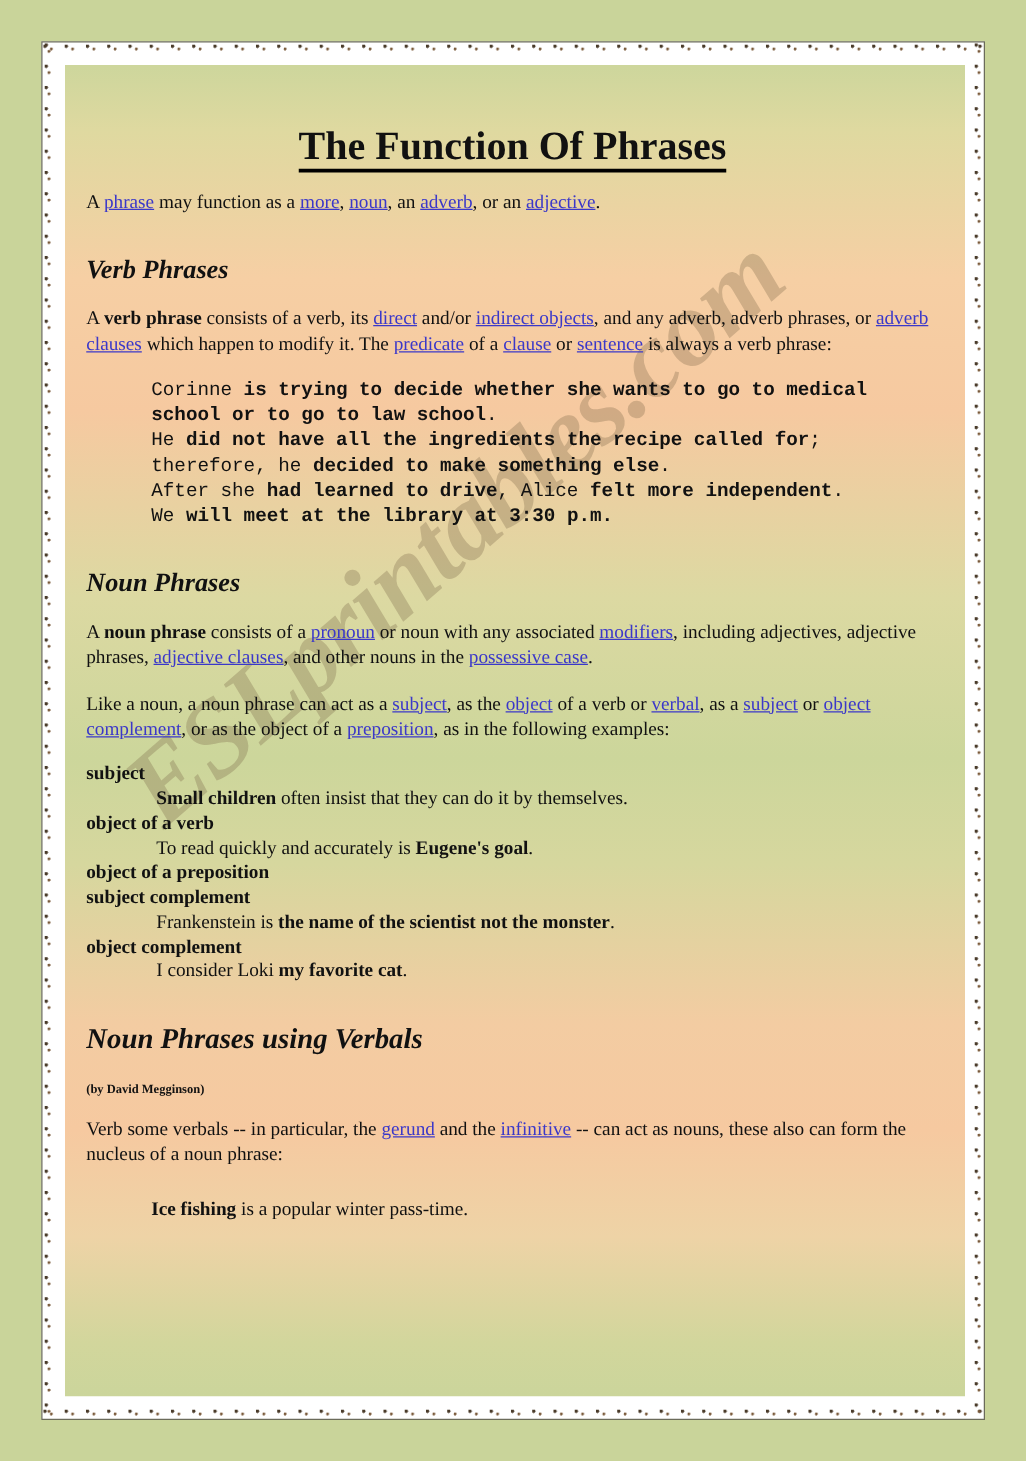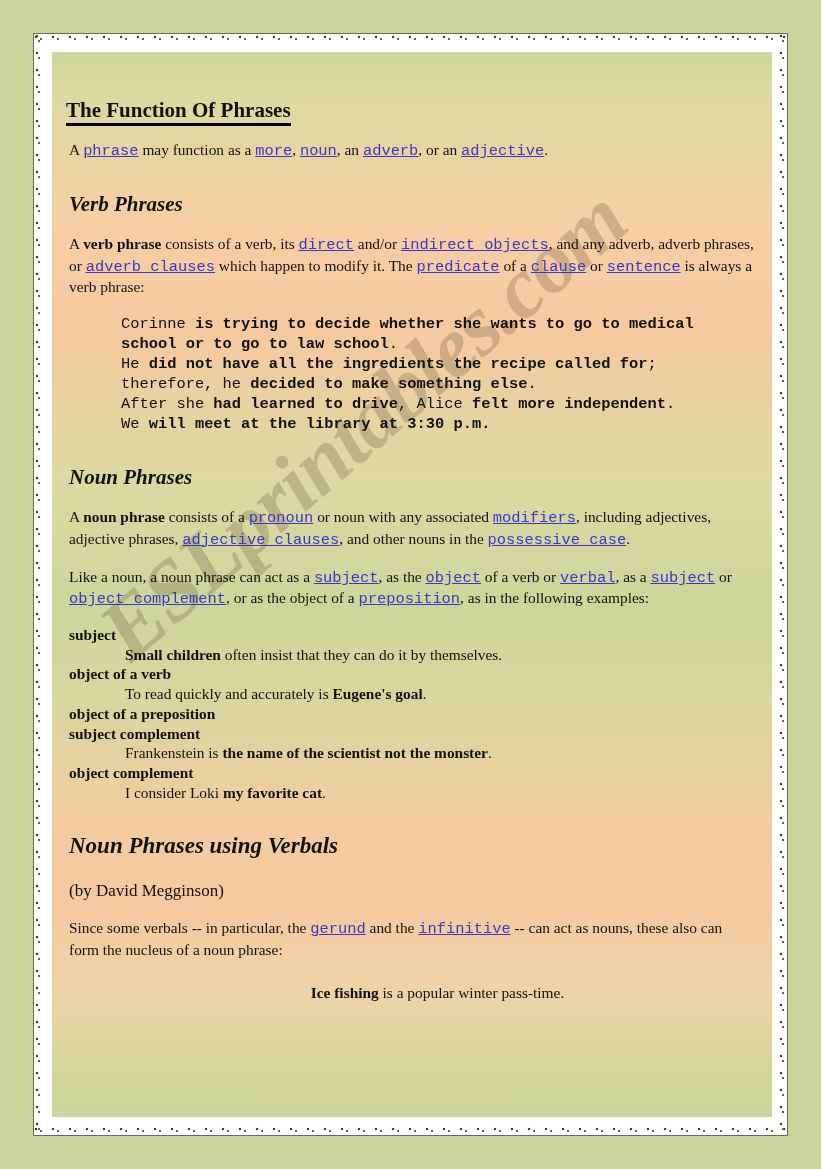--- a/index.html
+++ b/index.html
@@ -98,22 +98,22 @@
   }
 
   
   .content {
     position: relative;
     z-index: 2;
     padding: 0 18px 0 14px;
     color: #111;
   }
   h1.doc-title {
-    text-align: left;
-    font-size: 21px;
+    text-align: center;
+    font-size: 32px;
     font-weight: bold;
     margin: 46px 0 14px 0;
     letter-spacing: 0px;
   }
   h1.doc-title span.titletext {
     border-bottom: 3px solid #000;
     padding-bottom: 1px;
   }
   h2.section-head {
     font-size: 21px;
@@ -125,29 +125,28 @@
   h2.section-head.big {
     font-size: 23px;
   }
   p.para {
     font-size: 15.4px;
     line-height: 1.33;
     margin: 17px 0 0 0;
     padding-left: 3px;
   }
   .byline {
-    font-size: 17px;
-    font-weight: normal;
+    font-size: 10px;
+    font-weight: bold;
     margin: 22px 0 0 0;
     padding-left: 3px;
   }
   a.lnk {
     color: #3b38c9;
     text-decoration: underline;
-    font-family: Liberation Mono, monospace;
   }
   .ex-block {
     margin: 16px 0 0 0;
     padding-left: 55px;
     font-size: 15.4px;
     line-height: 1.30;
     font-family: Liberation Mono, monospace;
   }
   .ex-line { margin: 0; }
   .dl-block {
@@ -155,21 +154,20 @@
     padding-left: 3px;
     font-size: 15.4px;
     line-height: 1.28;
   }
   .dt { font-weight: bold; margin: 0; }
   .dd { margin: 0 0 0 56px; }
   .verbal-ex {
     margin: 24px 0 0 0;
     padding-left: 55px;
     font-size: 15.4px;
-    text-align: center;
   }
   b { font-weight: bold; }
 </style>
 </head>
 <body>
 
 <div class="page-frame">
   <div class="stitch stitch-top"></div>
   <div class="stitch stitch-bottom"></div>
   <div class="stitch stitch-left"></div>
@@ -216,18 +214,18 @@
       <p class="dd"><span>Frankenstein is </span><b>the name of the scientist not the monster</b><span>.</span></p>
 
       <p class="dt">object complement</p>
       <p class="dd"><span>I consider Loki </span><b>my favorite cat</b><span>.</span></p>
     </div>
 
     <h2 class="section-head big">Noun Phrases using Verbals</h2>
 
     <p class="byline">(by David Megginson)</p>
 
-    <p class="para"><span>Since some verbals -- in particular, the </span><a class="lnk" href="#">gerund</a><span> and the </span><a class="lnk" href="#">infinitive</a><span> -- can act as nouns, these also can form the nucleus of a noun phrase:</span></p>
+    <p class="para"><span>Verb some verbals -- in particular, the </span><a class="lnk" href="#">gerund</a><span> and the </span><a class="lnk" href="#">infinitive</a><span> -- can act as nouns, these also can form the nucleus of a noun phrase:</span></p>
 
     <p class="verbal-ex"><b>Ice fishing</b><span> is a popular winter pass-time.</span></p>
 
   </div>
 </div>
 
 </body></html>

